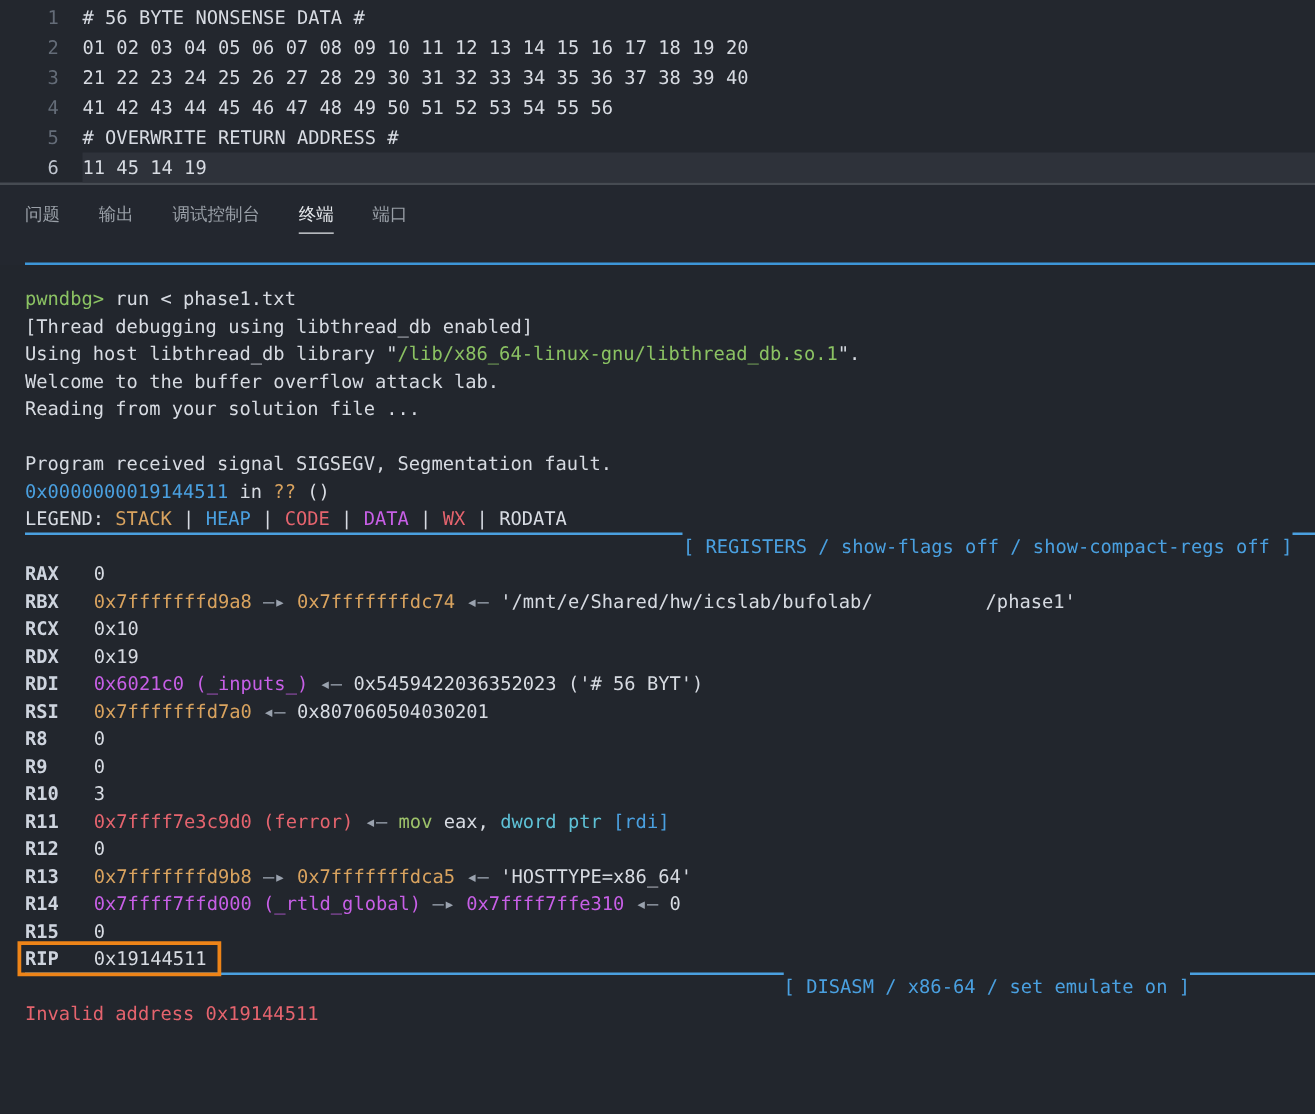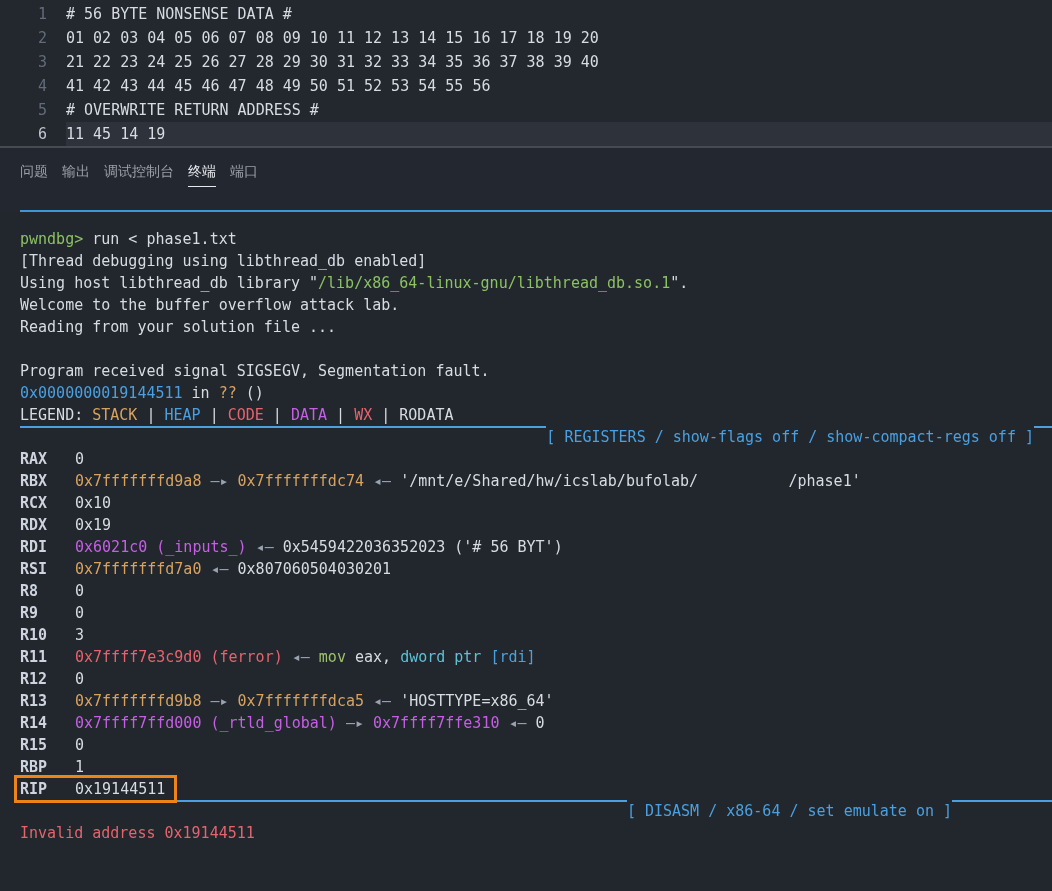--- a/index.html
+++ b/index.html
@@ -28,21 +28,21 @@
   }
   .ed-row{display:flex;height:24px;line-height:24px}
   .gutter{width:47px;flex:none;text-align:right;color:var(--line-number)}
   .ed-row.active .gutter{color:var(--line-number-active)}
   .ed-text{flex:1;margin-left:19px;white-space:pre}
   .ed-row.active .ed-text{background:var(--line-highlight)}
 
   
   .panel{position:relative;height:743px;background:var(--panel-bg)}
   .tabs{
-    display:flex;gap:14px;padding:15px 16px 0 20px;
+    display:flex;gap:31px;padding:15px 16px 0 20px;
     font-family:"Liberation Sans","DejaVu Sans",sans-serif;font-size:14px;
   }
   .tab{color:var(--tab-inactive);padding-bottom:5px;cursor:pointer}
   .tab.active{color:var(--tab-active);border-bottom:1px solid var(--tab-active)}
   .sash{position:absolute;left:20px;right:0;top:62px;height:2px;background:var(--sash-blue)}
 
   
   .terminal{
     position:absolute;top:64px;left:0;right:0;bottom:0;
     padding:16px 0 0 20px;background:var(--term-bg);
@@ -133,19 +133,18 @@
         <div class="t-line reg"><span class="regname">RDI</span><span class="seg c-data">0x6021c0 (_inputs_)</span><span class="seg c-dim"> ◂— </span><span class="seg c-fg">0x5459422036352023 ('# 56 BYT')</span></div>
         <div class="t-line reg"><span class="regname">RSI</span><span class="seg c-stack">0x7fffffffd7a0</span><span class="seg c-dim"> ◂— </span><span class="seg c-fg">0x807060504030201</span></div>
         <div class="t-line reg"><span class="regname">R8</span><span class="seg c-fg">0</span></div>
         <div class="t-line reg"><span class="regname">R9</span><span class="seg c-fg">0</span></div>
         <div class="t-line reg"><span class="regname">R10</span><span class="seg c-fg">3</span></div>
         <div class="t-line reg"><span class="regname">R11</span><span class="seg c-code">0x7ffff7e3c9d0 (ferror)</span><span class="seg c-dim"> ◂— </span><span class="seg c-asm-op">mov</span><span class="seg c-fg"> eax, </span><span class="seg c-cyan">dword ptr </span><span class="seg c-blue">[rdi]</span></div>
         <div class="t-line reg"><span class="regname">R12</span><span class="seg c-fg">0</span></div>
         <div class="t-line reg"><span class="regname">R13</span><span class="seg c-stack">0x7fffffffd9b8</span><span class="seg c-dim"> —▸ </span><span class="seg c-stack">0x7fffffffdca5</span><span class="seg c-dim"> ◂— </span><span class="seg c-fg">'HOSTTYPE=x86_64'</span></div>
         <div class="t-line reg"><span class="regname">R14</span><span class="seg c-data">0x7ffff7ffd000 (_rtld_global)</span><span class="seg c-dim"> —▸ </span><span class="seg c-data">0x7ffff7ffe310</span><span class="seg c-dim"> ◂— </span><span class="seg c-fg">0</span></div>
         <div class="t-line reg"><span class="regname">R15</span><span class="seg c-fg">0</span></div>
-        <div class="t-line reg"><span class="regname">RBP</span><span class="seg c-fg">1</span></div>
         <div class="t-line reg"><span class="ripbox"><span class="regname">RIP</span><span class="seg c-fg">0x19144511</span></span></div>
         <div class="t-line rule"><span class="rline grow"></span><span class="rlabel">[ DISASM / x86-64 / set emulate on ]</span><span class="rline" style="width: 100px;"></span></div>
         <div class="t-line"><span class="seg c-red">Invalid address 0x19144511</span></div>
       </div>
   </div>
 </div>
 
 </body></html>

